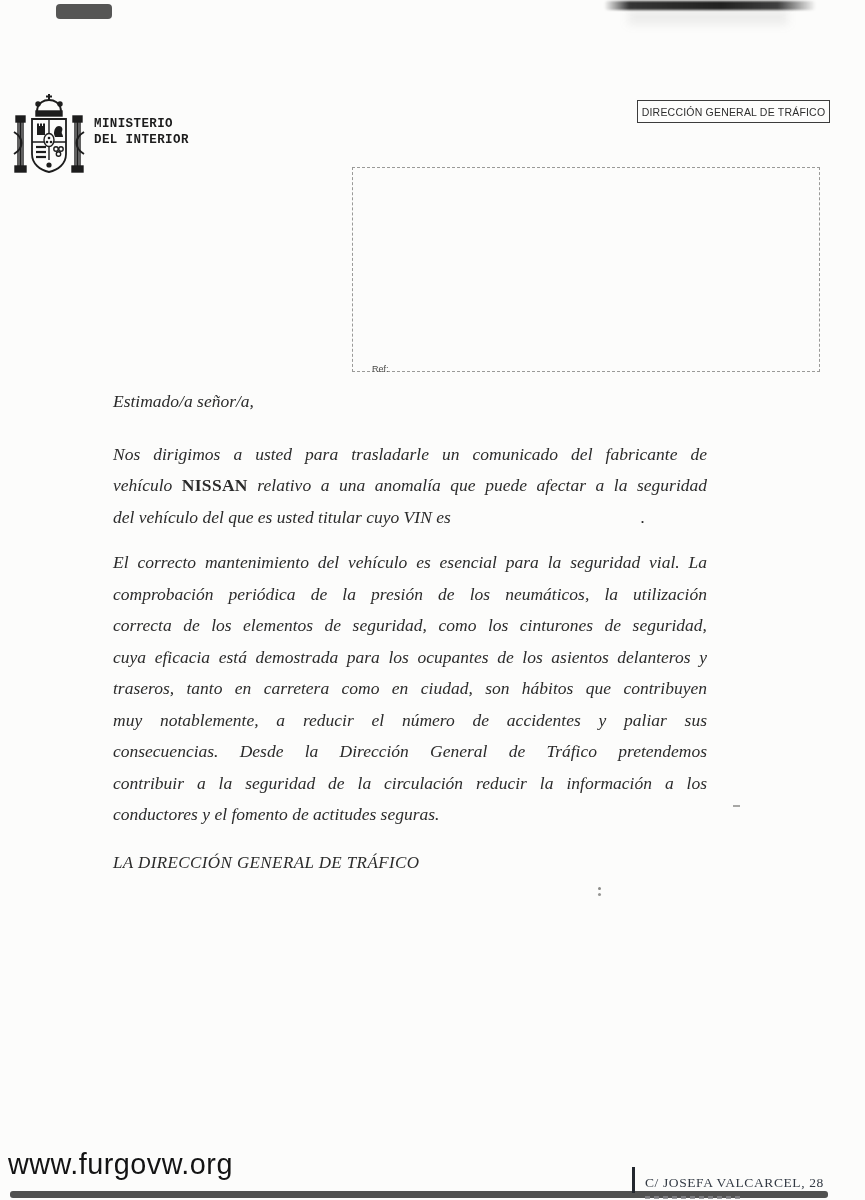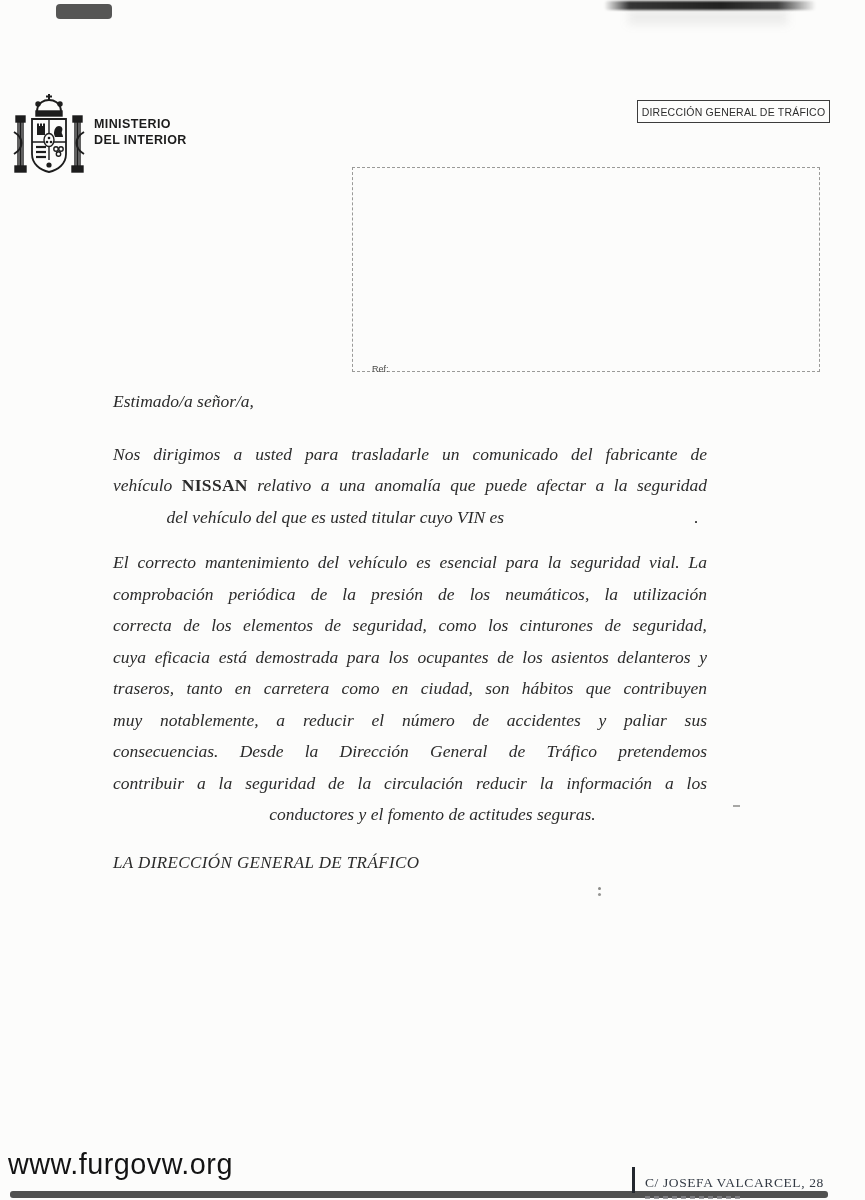--- a/index.html
+++ b/index.html
@@ -9,38 +9,38 @@
   
   .art{position:absolute;pointer-events:none;}
   .art-tl{left:56px;top:4px;width:56px;height:15px;background:rgba(38,38,38,.78);border-radius:4px;filter:blur(.6px);}
   .art-tr{left:604px;top:1px;width:212px;height:9px;border-radius:4px;filter:blur(1px);
           background:linear-gradient(90deg,rgba(0,0,0,0) 0%,rgba(25,25,25,.88) 12%,rgba(20,20,20,.95) 55%,rgba(30,30,30,.85) 82%,rgba(0,0,0,0) 100%);}
   .art-tr2{left:628px;top:9px;width:160px;height:16px;background:rgba(110,110,110,.10);filter:blur(4px);}
   .art-bottom{left:10px;top:1191px;width:818px;height:7px;background:rgba(32,32,32,.78);border-radius:3px;filter:blur(.7px);}
 
   
   .crest{position:absolute;left:8px;top:92px;}
-  .ministry{position:absolute;left:94px;top:116px;font-family:Liberation Sans, sans-serif;
+  .ministry{position:absolute;left:94px;top:116px;font-family:Liberation Mono, monospace;
             font-weight:bold;font-size:12.5px;line-height:16px;color:#1c1c1c;letter-spacing:.4px;}
   .dgt-box{position:absolute;left:637px;top:100px;width:191px;height:21px;border:1px solid #3c3c3c;
            display:flex;align-items:center;justify-content:center;background:#fdfdfc;}
   .dgt-box span{font-family:"Liberation Sans","DejaVu Sans",sans-serif;font-size:10.5px;color:#2e2e2e;letter-spacing:.2px;white-space:nowrap;}
 
   
   .addr-box{position:absolute;left:352px;top:167px;width:466px;height:203px;border:1px dashed #9a9a98;background:transparent;}
   .ref{position:absolute;left:372px;top:364px;font-family:"Liberation Sans","DejaVu Sans",sans-serif;font-size:9px;color:#4a4a48;}
 
   
   .letter{position:absolute;left:113px;top:386px;width:594px;font-style:italic;font-size:17.5px;
           line-height:31.5px;color:#2b2b2b;}
   .letter .salutation{text-align:left;font-family:Liberation Serif, serif;}
   .para1{margin-top:21px;}
   .para2{margin-top:14px;}
   .jline{text-align:justify;text-align-last:justify;}
-  .lastline{text-align:center;margin-left:45px;}
+  .lastline{text-align:left;}
   .brand{font-weight:bold;font-style:normal;letter-spacing:.3px;}
   .vin-gap{display:inline-block;width:190px;}
   .signature{margin-top:16px;text-align:left;font-size:17px;letter-spacing:.4px;}
 
   .speck{position:absolute;background:#8b8b88;}
   .speck-a{left:598px;top:887px;width:3px;height:3px;border-radius:50%;box-shadow:0 6px 0 rgba(139,139,136,.9);}
   .speck-b{left:733px;top:805px;width:7px;height:2px;opacity:.75;}
 
   
   .watermark{position:absolute;left:8px;top:1147px;font-family:"Liberation Sans","DejaVu Sans",sans-serif;

